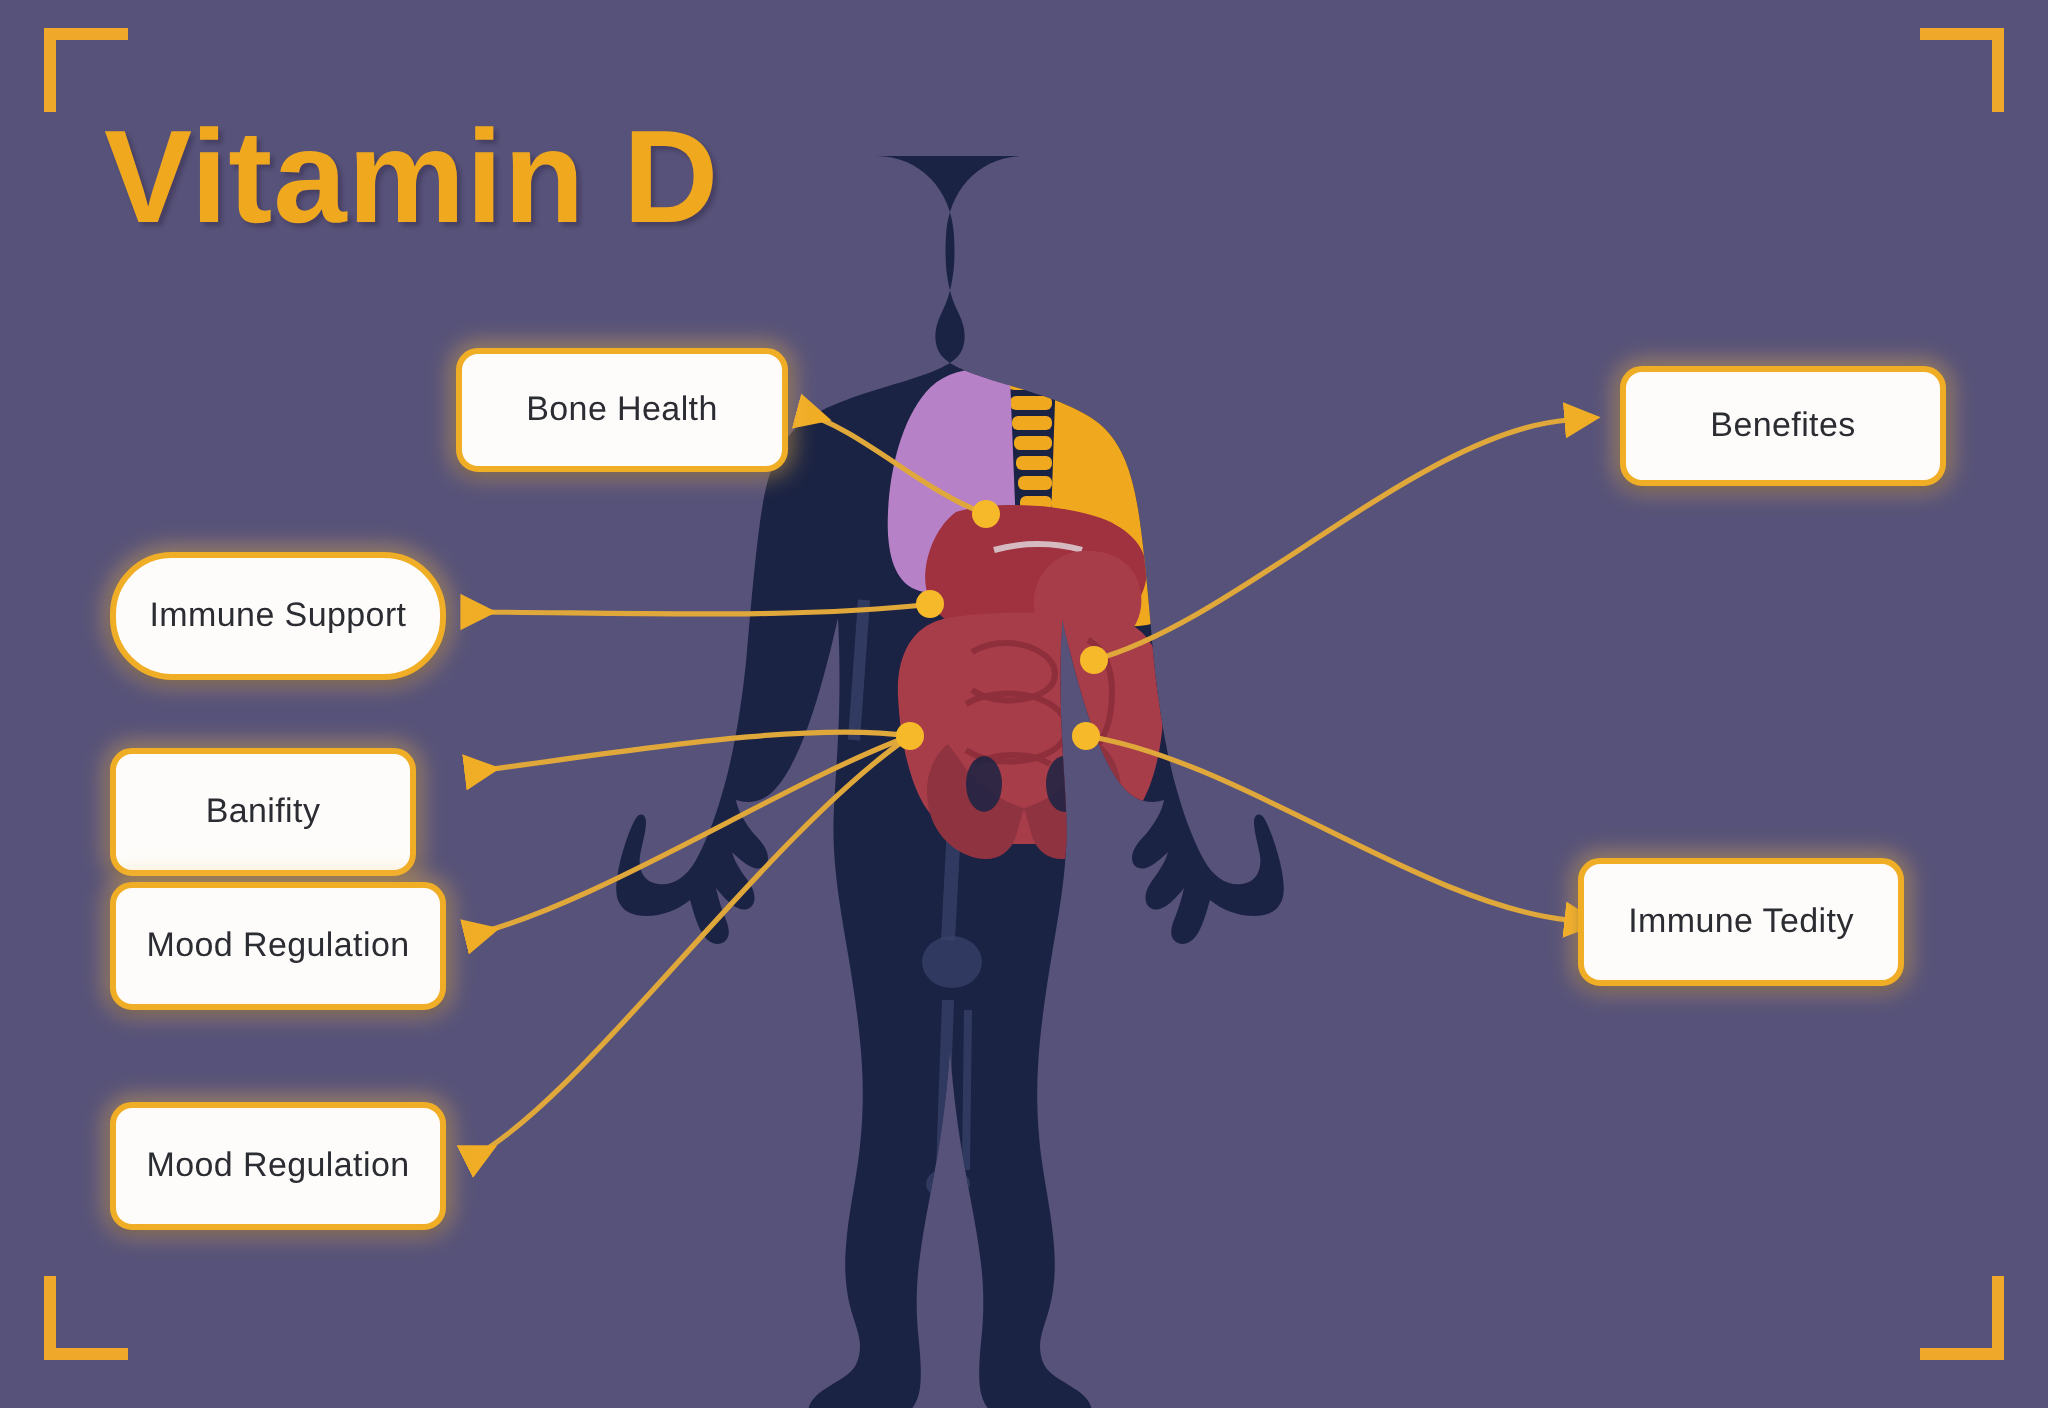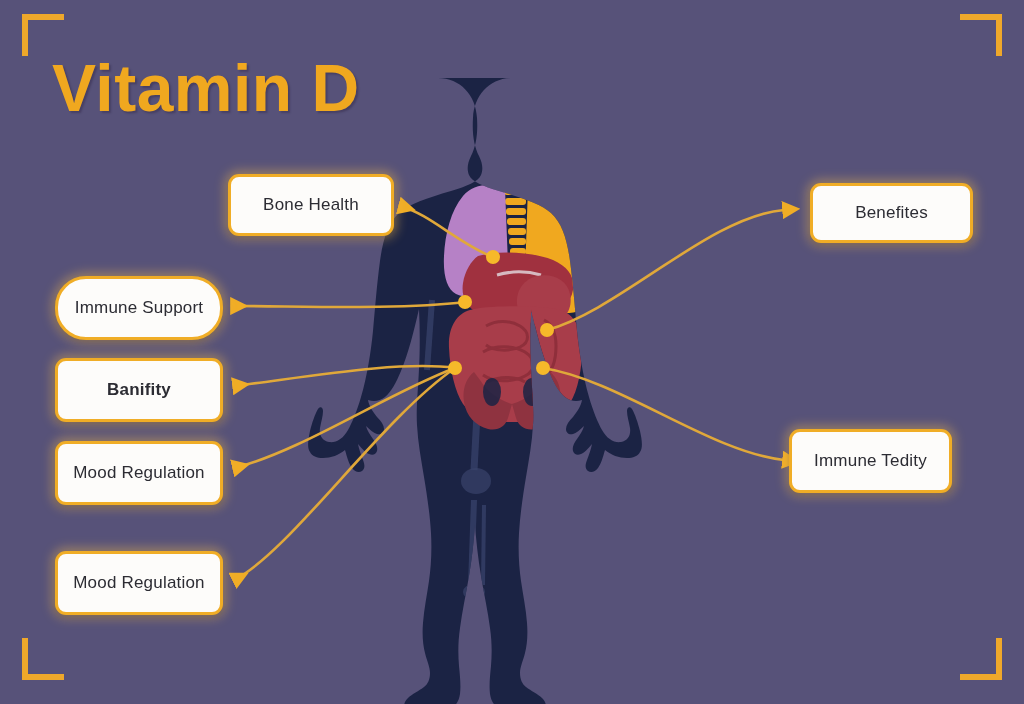--- a/index.html
+++ b/index.html
@@ -381,21 +381,21 @@
       <circle cx="455" cy="368" r="7"></circle>
       <circle cx="547" cy="330" r="7"></circle>
       <circle cx="543" cy="368" r="7"></circle>
     </g>
   </svg>
 
   <div class="label-box" style="left:228px; top:174px; width:166px; height:62px;">Bone Health</div>
 
   <div class="label-box" style="left:55px; top:276px; width:168px; height:64px;border-radius:31px;">Immune Support</div>
 
-  <div class="label-box" style="left:55px; top:358px; width:168px; height:64px;font-weight:bold;">Banifity</div>
+  <div class="label-box" style="left:55px; top:374px; width:153px; height:64px;">Banifity</div>
 
   <div class="label-box" style="left:55px; top:441px; width:168px; height:64px;">Mood Regulation</div>
 
   <div class="label-box" style="left:55px; top:551px; width:168px; height:64px;">Mood Regulation</div>
 
   <div class="label-box" style="left:789px; top:183px; width:163px; height:60px;margin-left:21px;">Benefites</div>
 
   <div class="label-box" style="left:789px; top:429px; width:163px; height:64px;">Immune Tedity</div>
 
 </div>

